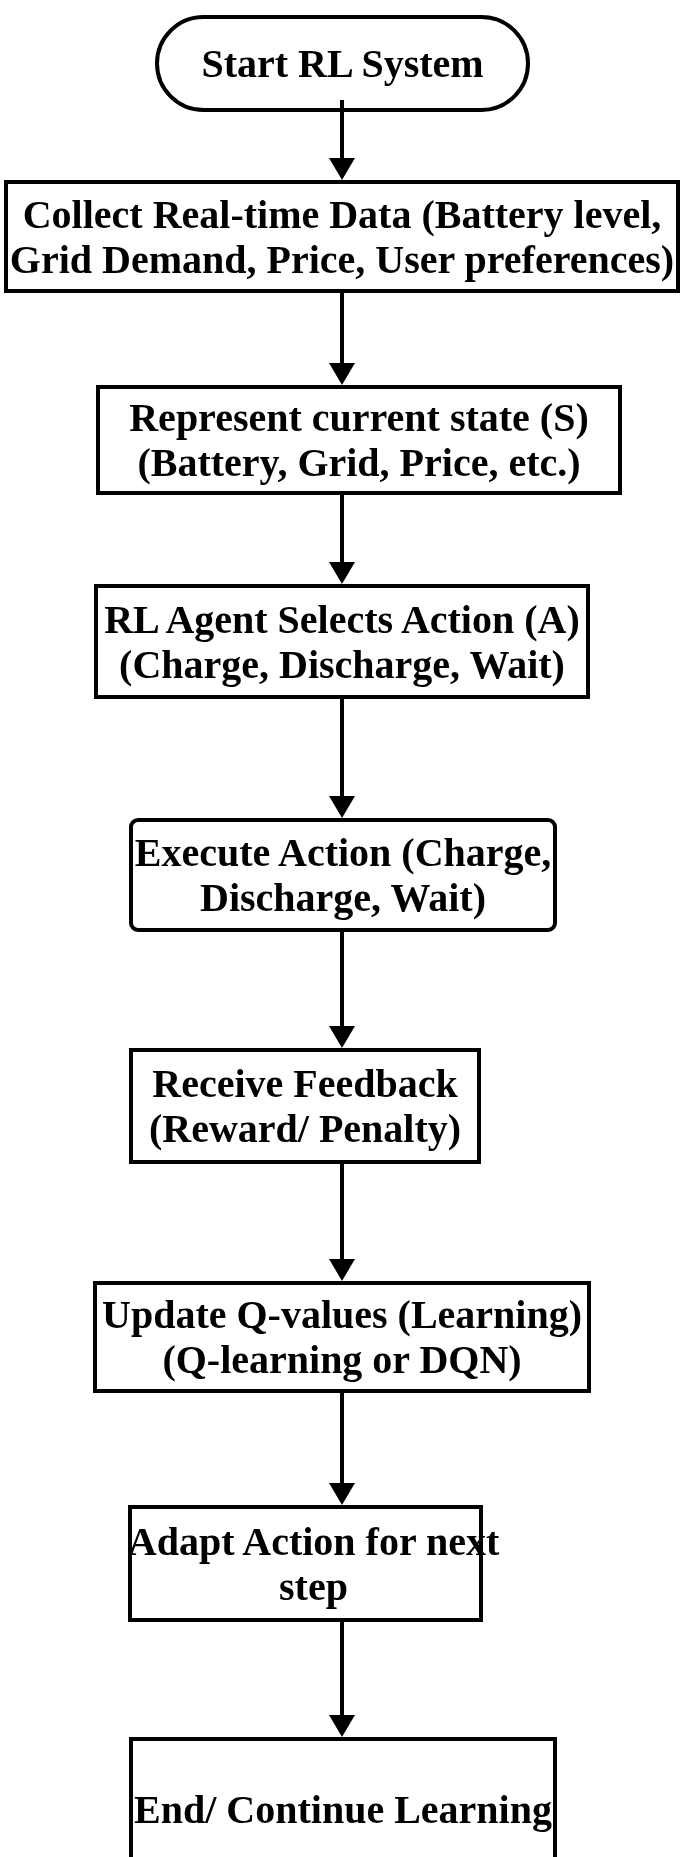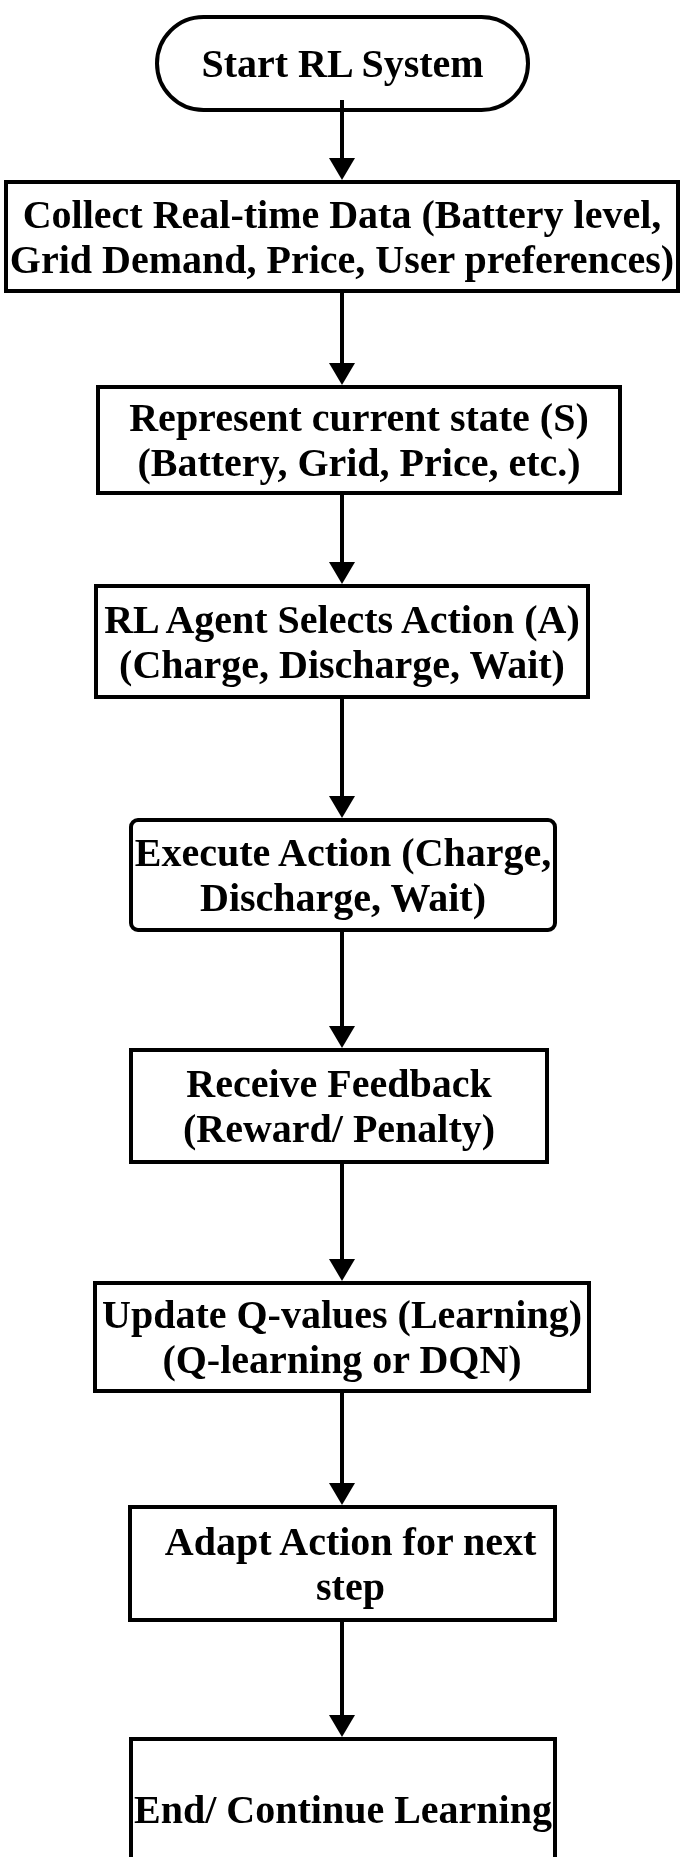--- a/index.html
+++ b/index.html
@@ -35,23 +35,23 @@
   }
   .terminator {
     border-radius: 60px;
   }
   
   .n0 { left: 155px; top: 3px;    width: 375px; height: 97px; margin-top: 12px;  }
   .n1 { left: 4px;   top: 180px;  width: 676px; height: 113px; }
   .n2 { left: 96px;  top: 385px;  width: 526px; height: 110px; }
   .n3 { left: 94px;  top: 584px;  width: 496px; height: 115px; }
   .n4 { left: 129px; top: 818px;  width: 428px; height: 114px; border-radius: 9px; }
-  .n5 { left: 129px; top: 1048px; width: 420px; height: 116px; }
+  .n5 { left: 129px; top: 1048px; width: 352px; height: 116px; }
   .n6 { left: 93px;  top: 1281px; width: 498px; height: 112px; }
-  .n7 { left: 128px; top: 1505px; width: 429px; height: 117px; padding-left: 16px; }
+  .n7 { left: 128px; top: 1505px; width: 355px; height: 117px; padding-left: 16px; }
   .n8 { left: 129px; top: 1737px; width: 428px; height: 144px; }
   
   .arrow {
     position: absolute;
     left: 329px;
     width: 26px;
   }
   .arrow-stem {
     position: absolute;
     left: 50%;

